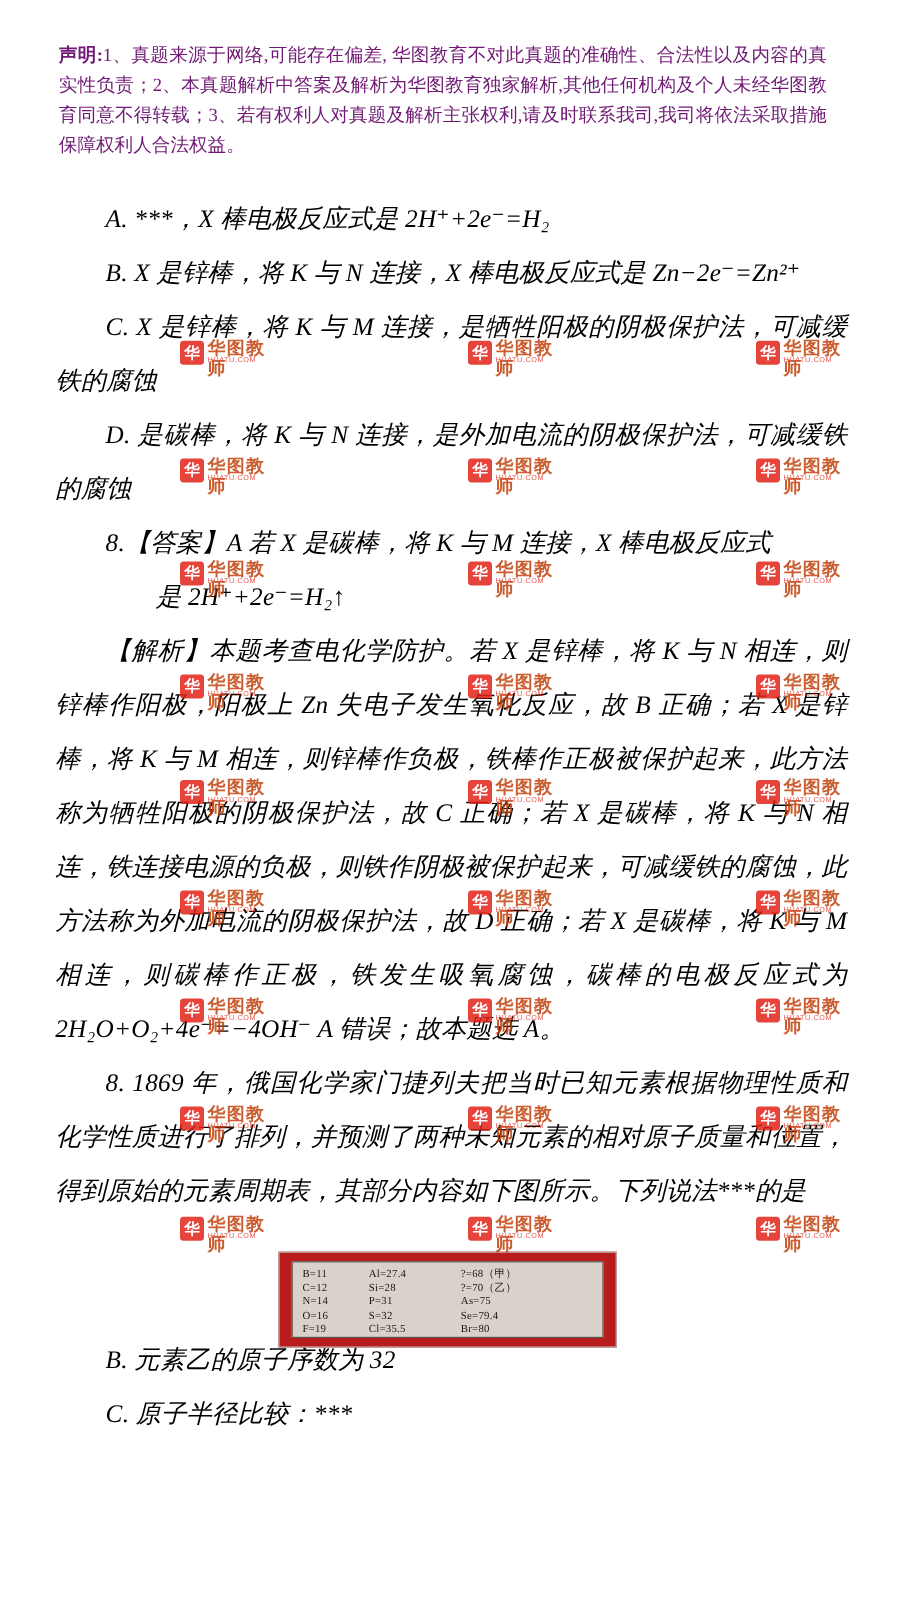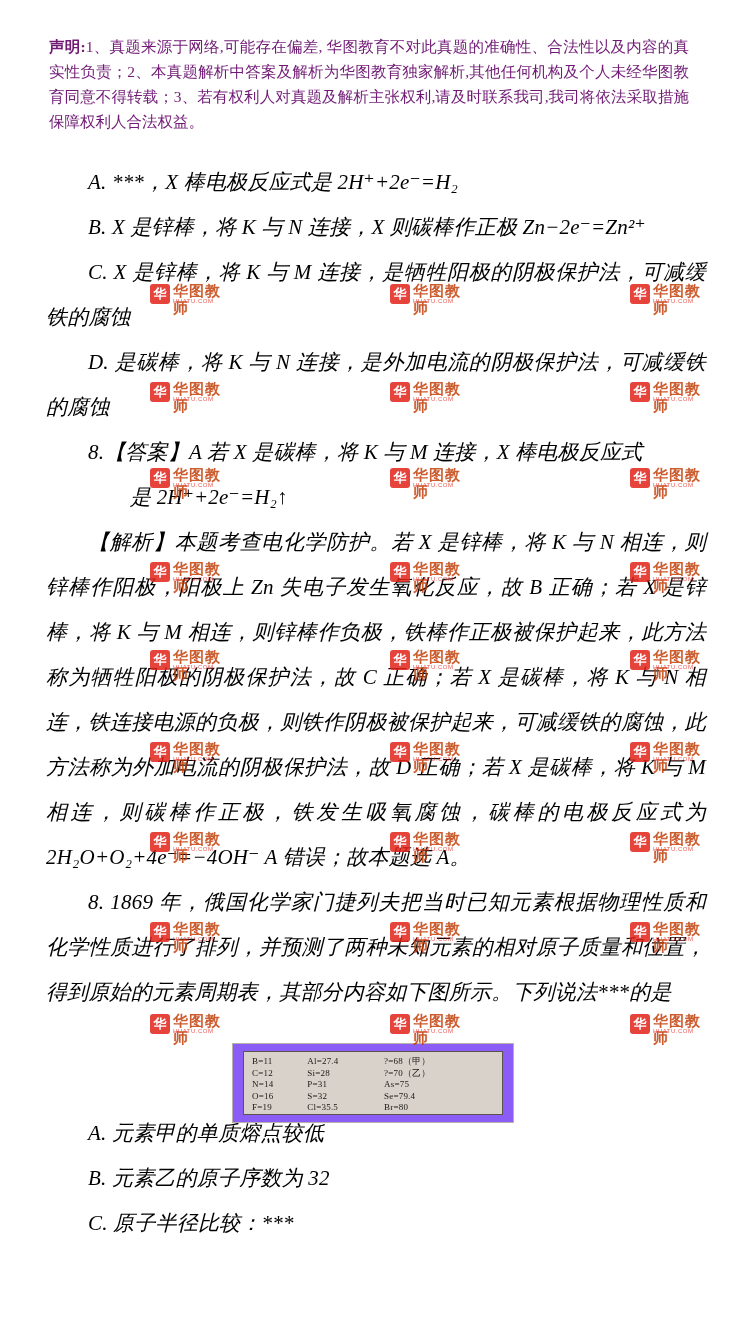--- a/index.html
+++ b/index.html
@@ -61,21 +61,21 @@
     padding-left: 84px;
   }
 
   
   .table-figure {
     position: absolute;
     left: 232px;
     top: 1043px;
     width: 282px;
     height: 80px;
-    background: #8b5cf6;
+    background: #b91c1c;
     border: 1px solid #b9b2aa;
     box-sizing: border-box;
   }
   .table-figure .inner {
     position: absolute;
     left: 10px;
     top: 7px;
     right: 10px;
     bottom: 7px;
     border: 1px solid #5a544e;
@@ -148,34 +148,33 @@
 
 <div class="page">
 
   <div class="disclaimer">
     <b>声明:</b><span>1、真题来源于网络,可能存在偏差, 华图教育不对此真题的准确性、合法性以及内容的真实性负责；2、本真题解析中答案及解析为华图教育独家解析,其他任何机构及个人未经华图教育同意不得转载；3、若有权利人对真题及解析主张权利,请及时联系我司,我司将依法采取措施保障权利人合法权益。</span>
   </div>
 
   <div class="content">
 
     <p class="para indent">A. ***，X 棒电极反应式是 2H⁺+2e⁻=H₂</p>
-    <p class="para indent">B. X 是锌棒，将 K 与 N 连接，X 则碳棒作正极 Zn−2e⁻=Zn²⁺</p>
+    <p class="para indent">B. X 是锌棒，将 K 与 N 连接，X 棒电极反应式是 Zn−2e⁻=Zn²⁺</p>
     <p class="para indent">C. X 是锌棒，将 K 与 M 连接，是牺牲阳极的阴极保护法，可减缓铁的腐蚀</p>
     <p class="para indent">D. 是碳棒，将 K 与 N 连接，是外加电流的阴极保护法，可减缓铁的腐蚀</p>
 
     <p class="para indent"><span>8.【答案】A</span> <span>若 X 是碳棒，将 K 与 M 连接，X 棒电极反应式</span></p>
     <p class="para ans-line2">是 2H⁺+2e⁻=H₂↑</p>
 
     <p class="para indent"><span>【解析】</span><span>本题考查电化学防护。若 X 是锌棒，将 K 与 N 相连，则锌棒作阳极，阳极上 Zn 失电子发生氧化反应，故 B 正确；若 X 是锌棒，将 K 与 M 相连，则锌棒作负极，铁棒作正极被保护起来，此方法称为牺牲阳极的阴极保护法，故 C 正确；若 X 是碳棒，将 K 与 N 相连，铁连接电源的负极，则铁作阴极被保护起来，可减缓铁的腐蚀，此方法称为外加电流的阴极保护法，故 D 正确；若 X 是碳棒，将 K 与 M 相连，则碳棒作正极，铁发生吸氧腐蚀，碳棒的电极反应式为 2H₂O+O₂+4e⁻=−4OH⁻ A 错误；故本题选 A。</span></p>
 
     <p class="para indent">8. 1869 年，俄国化学家门捷列夫把当时已知元素根据物理性质和化学性质进行了排列，并预测了两种未知元素的相对原子质量和位置，得到原始的元素周期表，其部分内容如下图所示。下列说法***的是</p>
 
     <div style="height:96px"></div>
 
-    <p class="para indent">A. 元素甲的单质熔点较低</p>
     <p class="para indent">B. 元素乙的原子序数为 32</p>
     <p class="para indent">C. 原子半径比较：***</p>
   </div>
 
   <div class="table-figure">
     <div class="inner">
       <table>
         <tbody id="fig-rows">
             <tr>
               <td>B=11</td>

